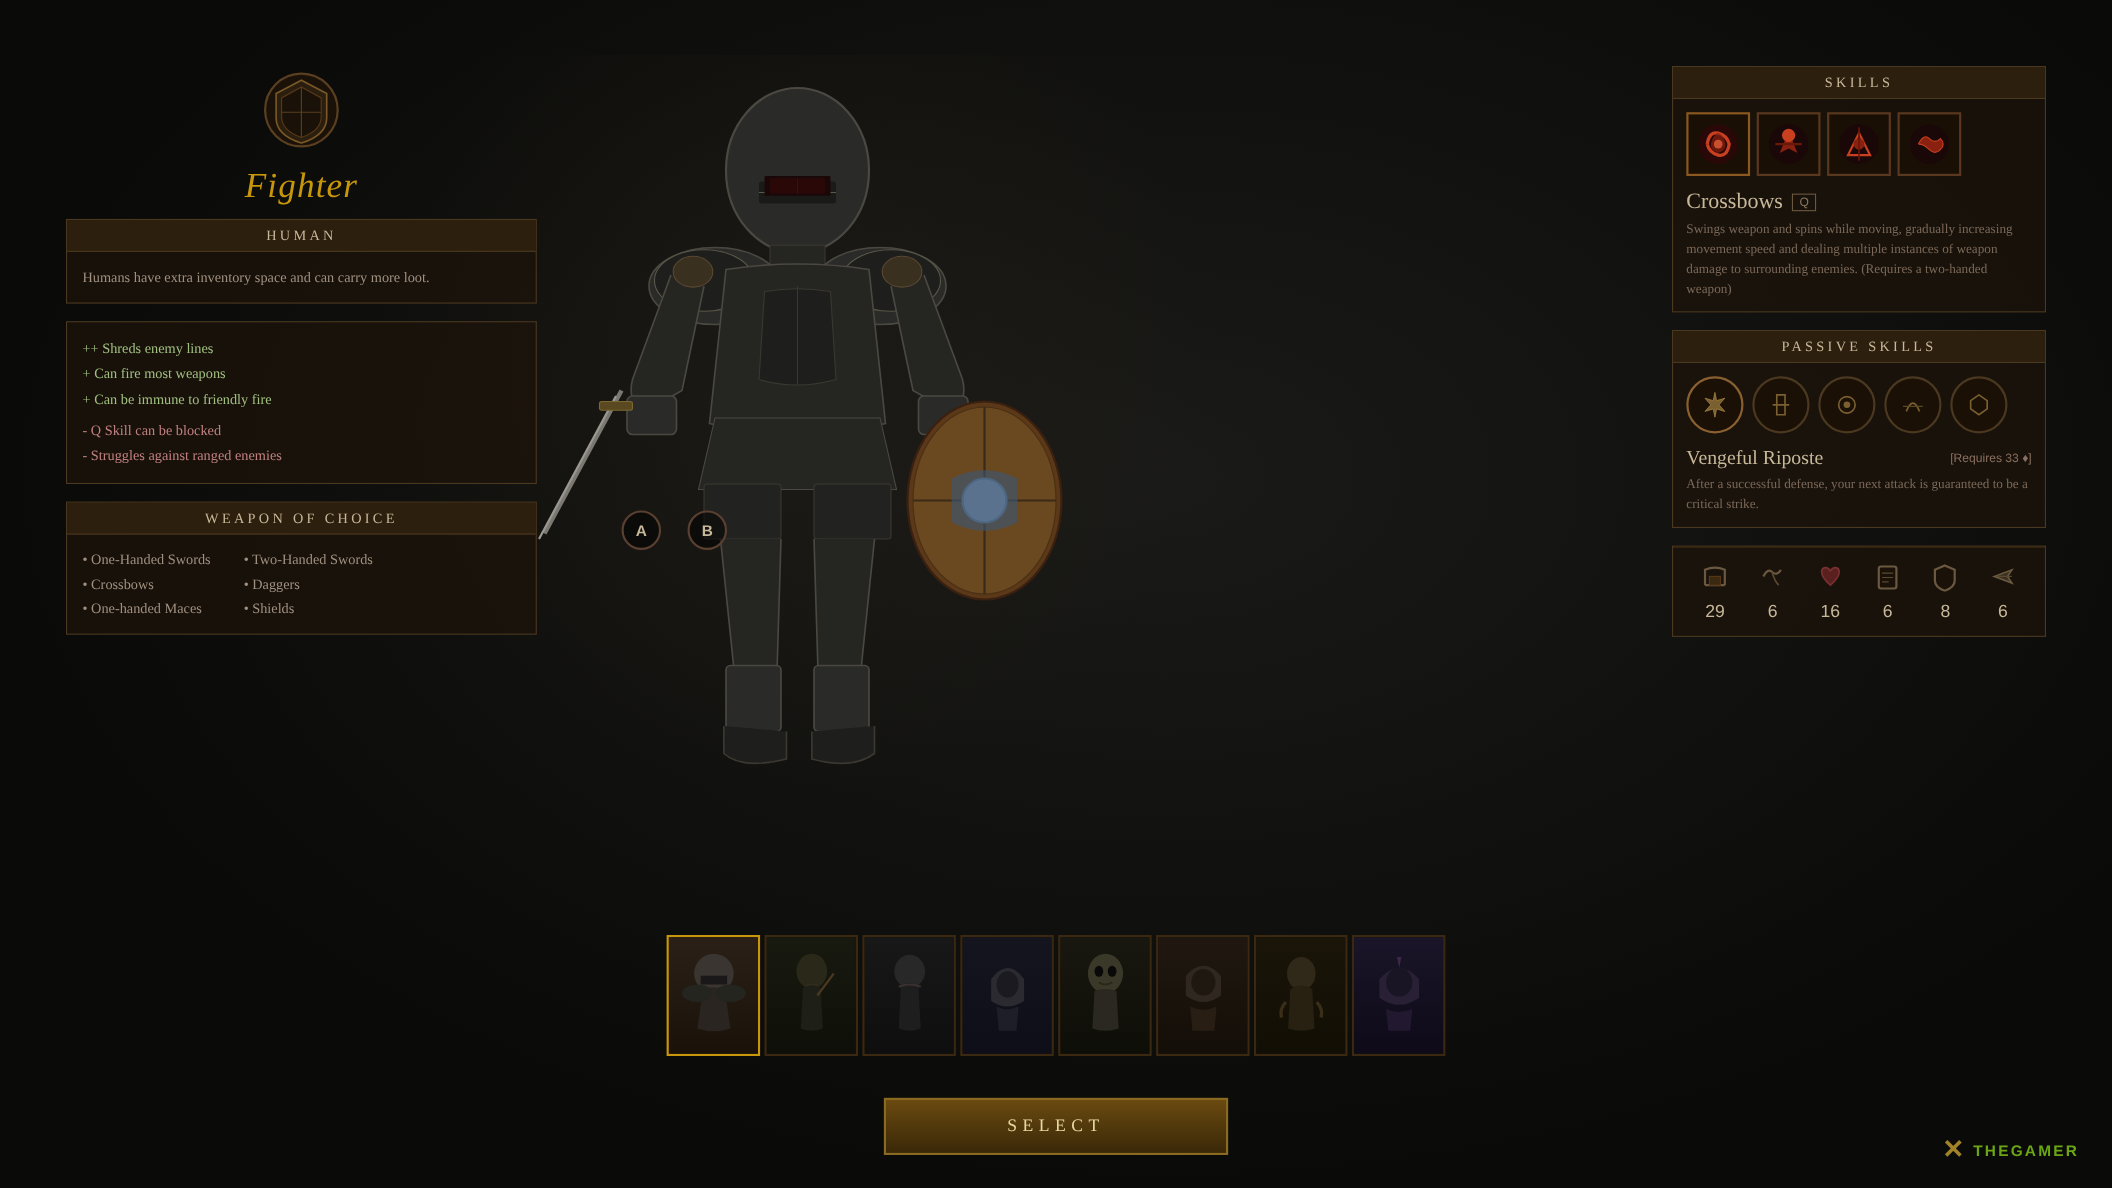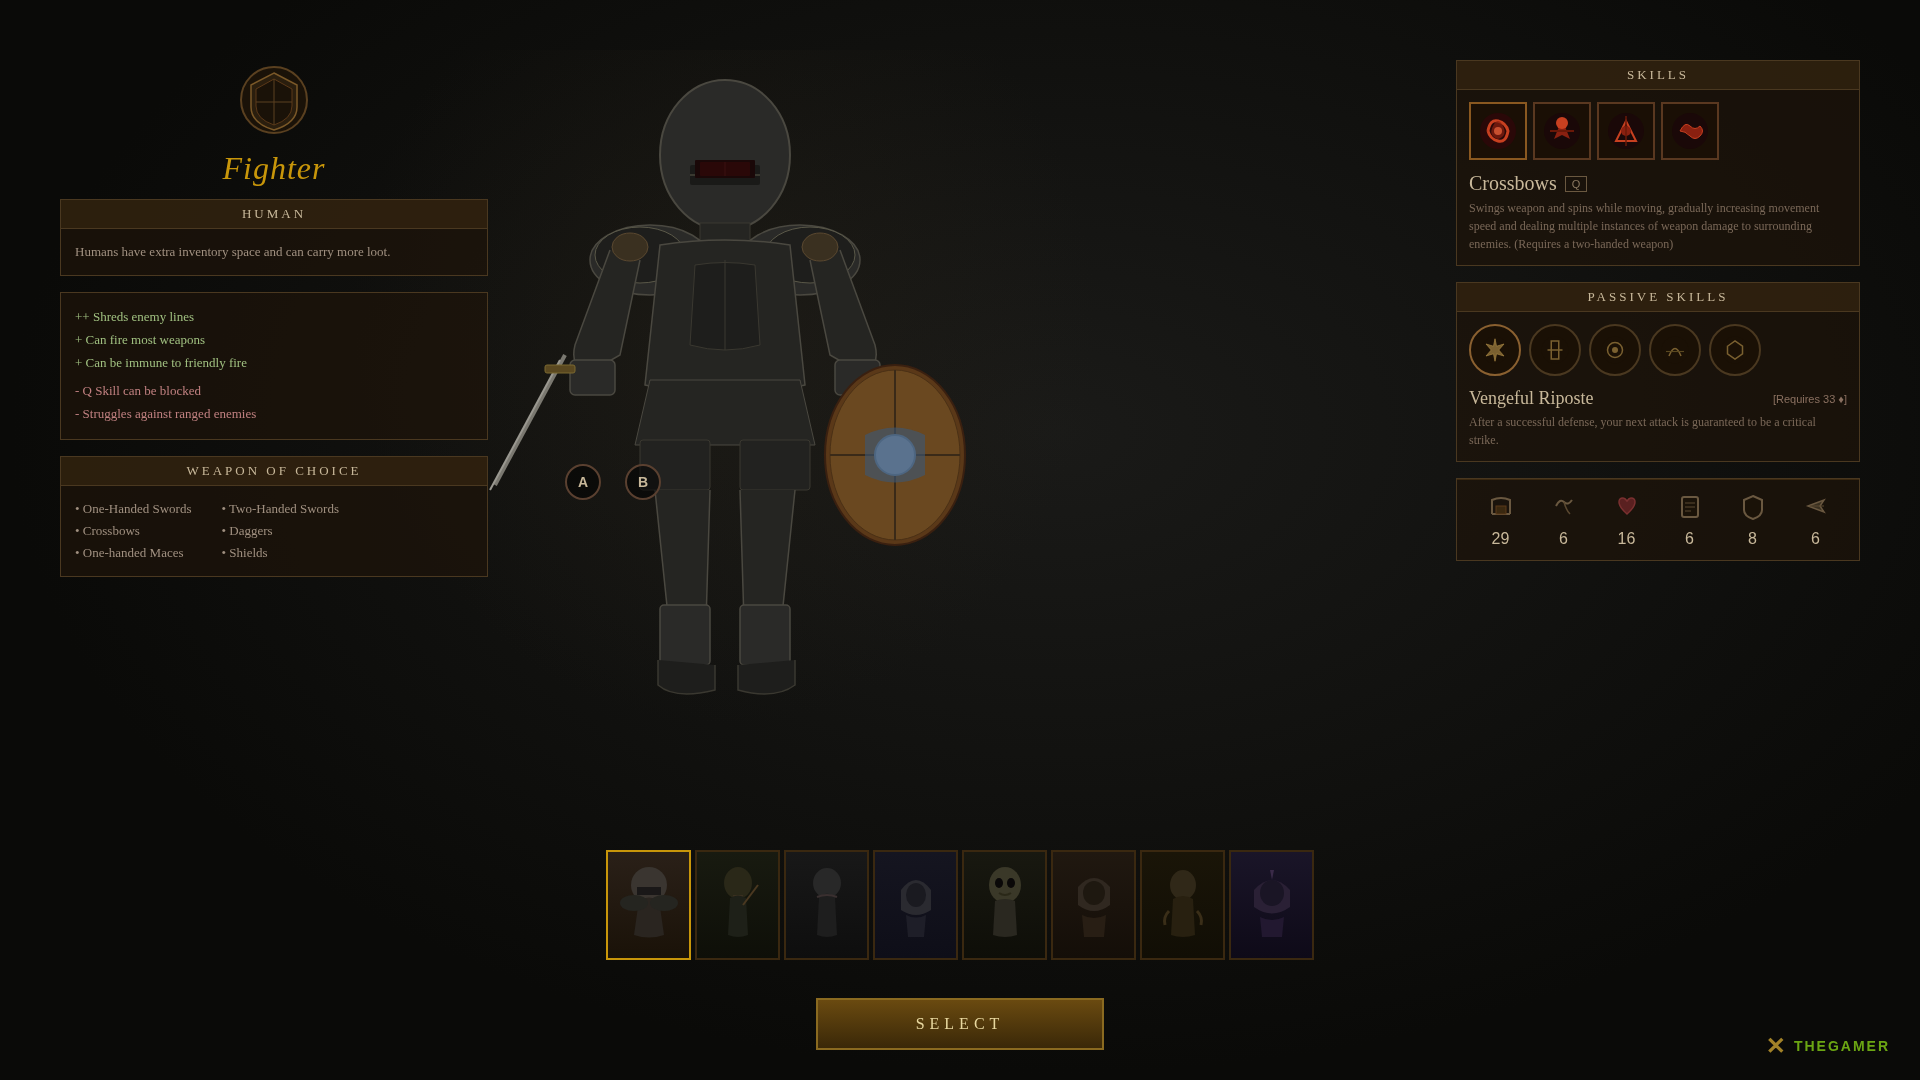--- a/index.html
+++ b/index.html
@@ -114,21 +114,21 @@
 
     .pros-cons .pro { color: #a0c080; }
     .pros-cons .con { color: #c08080; }
     .pros-cons p { margin: 1px 0; font-size: 13px; }
 
     
     #right-panel {
       position: absolute;
       top: 60px;
       right: 60px;
-      width: 404px;
+      width: 340px;
       z-index: 10;
     }
 
     .skills-grid {
       display: flex;
       gap: 6px;
       padding: 12px;
     }
     .skill-icon {
       width: 58px;
@@ -265,21 +265,21 @@
       position: relative;
       overflow: hidden;
     }
 
     
     #select-btn {
       position: absolute;
       bottom: 30px;
       left: 50%;
       transform: translateX(-50%);
-      width: 288px;
+      width: 313px;
       height: 52px;
       background: linear-gradient(180deg, #6a4a10 0%, #3a2808 100%);
       border: 2px solid #8a6a20;
       display: flex;
       align-items: center;
       justify-content: center;
       cursor: pointer;
       font-size: 16px;
       letter-spacing: 5px;
       text-transform: uppercase;

